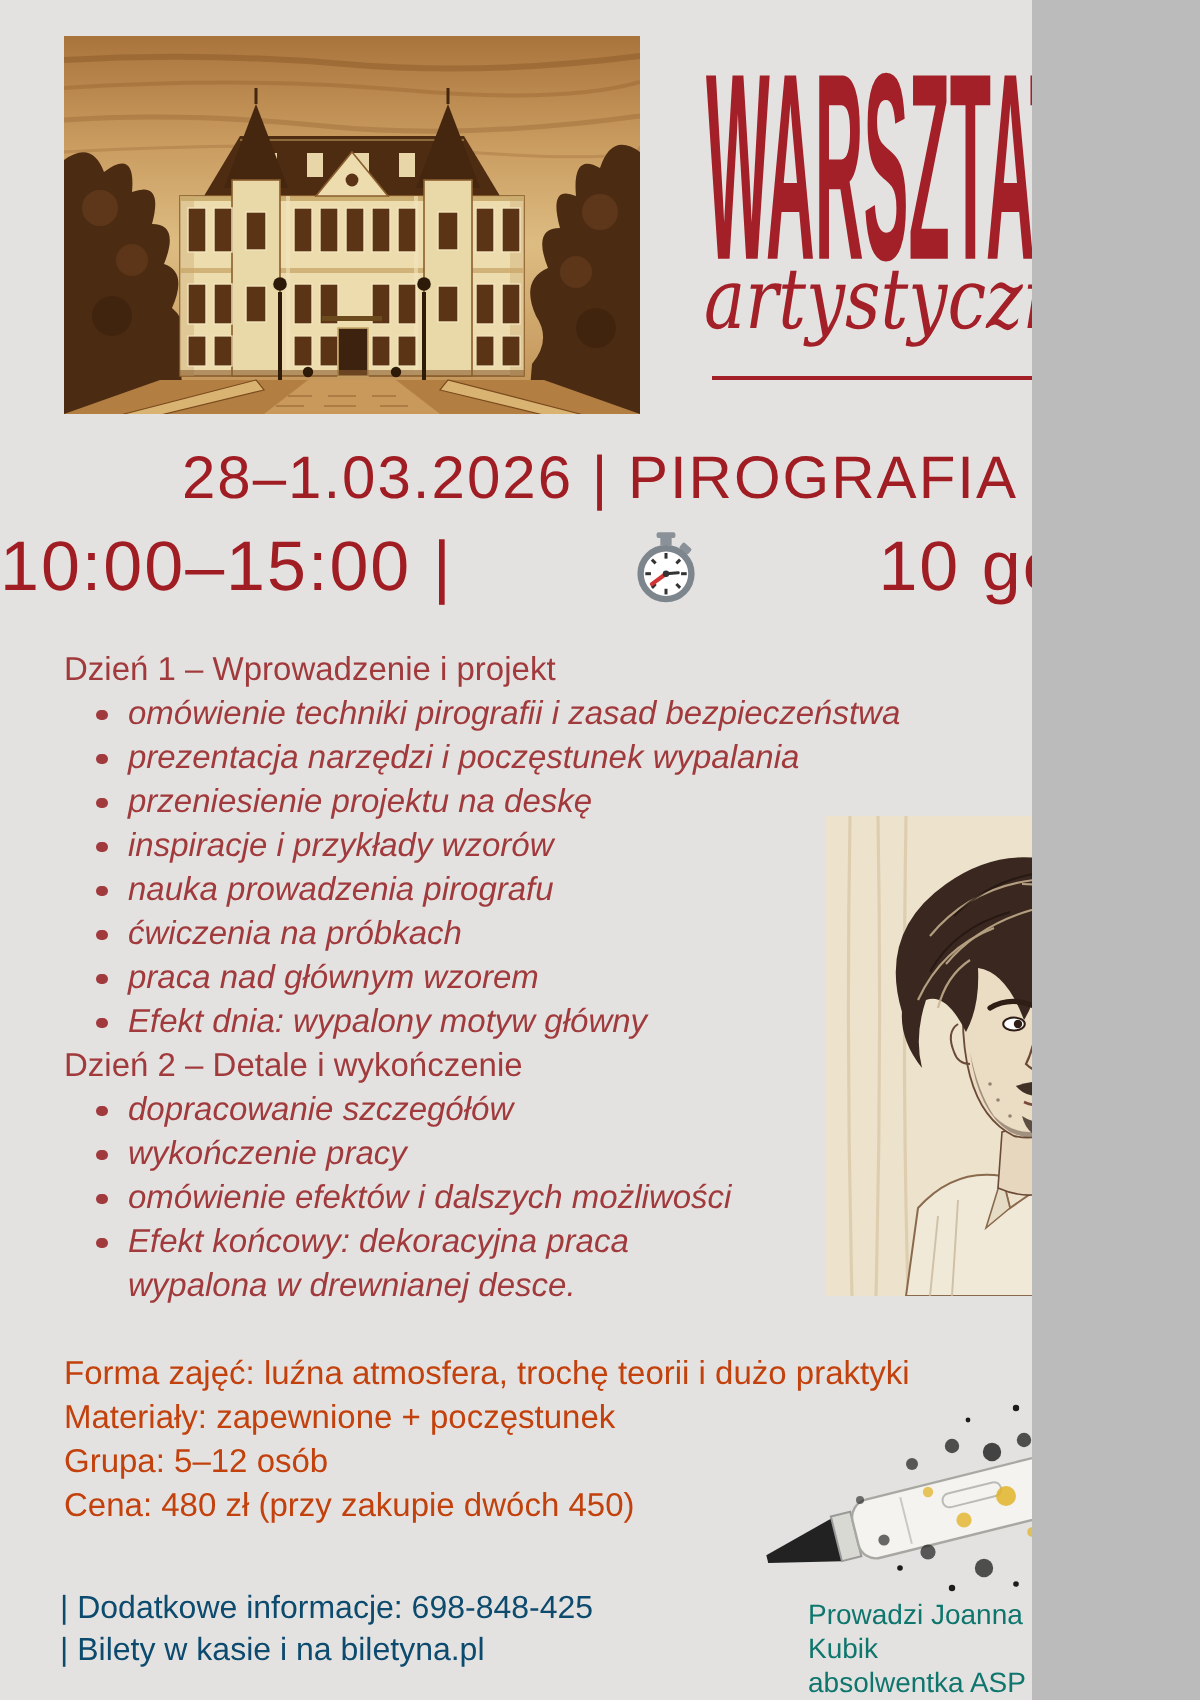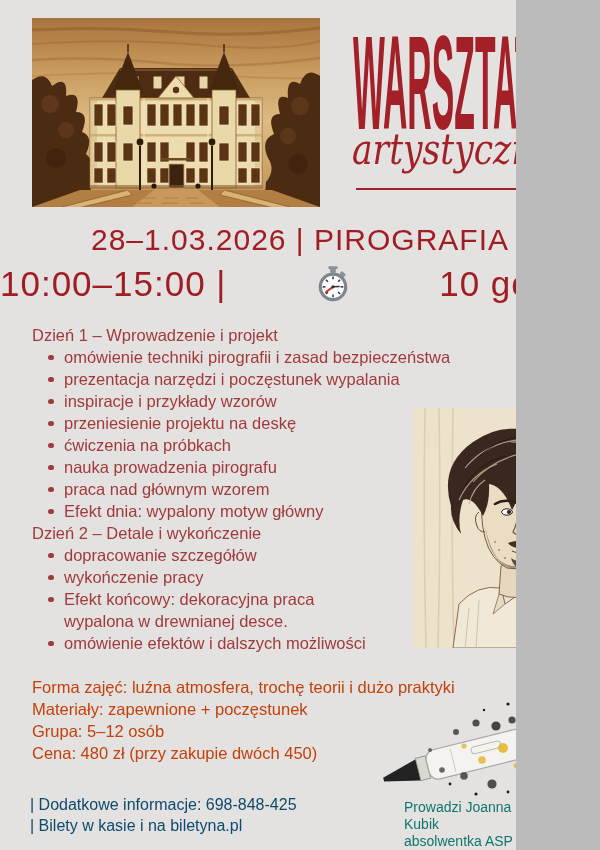--- a/index.html
+++ b/index.html
@@ -22,21 +22,21 @@
   .event{position:absolute;left:0;top:220px;width:600px;text-align:center;color:#A01D24;}
   .event-line1{font-size:30px;line-height:40px;letter-spacing:1px;}
   .event-line2{font-size:35px;line-height:48px;letter-spacing:1px;display:flex;
                align-items:center;justify-content:space-between;gap:9px;}
 
   
   .program{position:absolute;left:32px;top:324px;width:480px;color:#A13A3C;
            font-size:16.5px;line-height:22px;}
   .day-heading{font-size:16.5px;line-height:22px;}
   .program ul{margin:0;padding:0 0 0 14px;list-style:none;}
-  .program li{position:relative;padding-left:18px;white-space:pre-line;}
+  .program li{position:relative;padding-left:18px;white-space:pre-line;font-style:italic;}
   .program li::before{content:"";position:absolute;left:2px;top:8.5px;width:5.5px;height:5.5px;
                       border-radius:50%;background:currentColor;}
 
   
   .details{position:absolute;left:32px;top:676px;color:#c2410c;font-size:16.5px;
            line-height:22px;white-space:nowrap;}
 
   
   .footer-info{position:absolute;left:30px;top:794px;color:#0c4a6e;font-size:16px;line-height:21px;}
   .footer-host{position:absolute;left:404px;top:799px;color:#0f766e;font-size:14px;line-height:17px;}
@@ -192,35 +192,35 @@
       <span>10 godzin</span>
     </div>
   </div>
 
   <div class="program">
     <div class="day-heading">Dzień 1 – Wprowadzenie i projekt</div>
     <ul>
 
     <li>omówienie techniki pirografii i zasad bezpieczeństwa</li>
         <li>prezentacja narzędzi i poczęstunek wypalania</li>
+        <li>przeniesienie projektu na deskę</li>
         <li>inspiracje i przykłady wzorów</li>
-        <li>przeniesienie projektu na deskę</li>
+        <li>nauka prowadzenia pirografu</li>
         <li>ćwiczenia na próbkach</li>
-        <li>nauka prowadzenia pirografu</li>
         <li>praca nad głównym wzorem</li>
         <li>Efekt dnia: wypalony motyw główny</li>
       </ul>
     <div class="day-heading">Dzień 2 – Detale i wykończenie</div>
     <ul>
 
     <li>dopracowanie szczegółów</li>
         <li>wykończenie pracy</li>
+        <li>omówienie efektów i dalszych możliwości</li>
         <li>Efekt końcowy: dekoracyjna praca
 wypalona w drewnianej desce.</li>
-        <li>omówienie efektów i dalszych możliwości</li>
       </ul>
   </div>
 
   <svg class="portrait" viewBox="0 0 179 240">
     <rect width="179" height="240" fill="#EDE2CB"></rect>
     <g stroke="#D8C6A6" stroke-width="1.6" opacity="0.7" fill="none">
       <path d="M12,0 Q10,120 13,240"></path>
         <path d="M26,0 Q28,120 25,240"></path>
       <path d="M40,0 Q38,130 41,240"></path>
         <path d="M155,0 Q157,120 154,240"></path>

